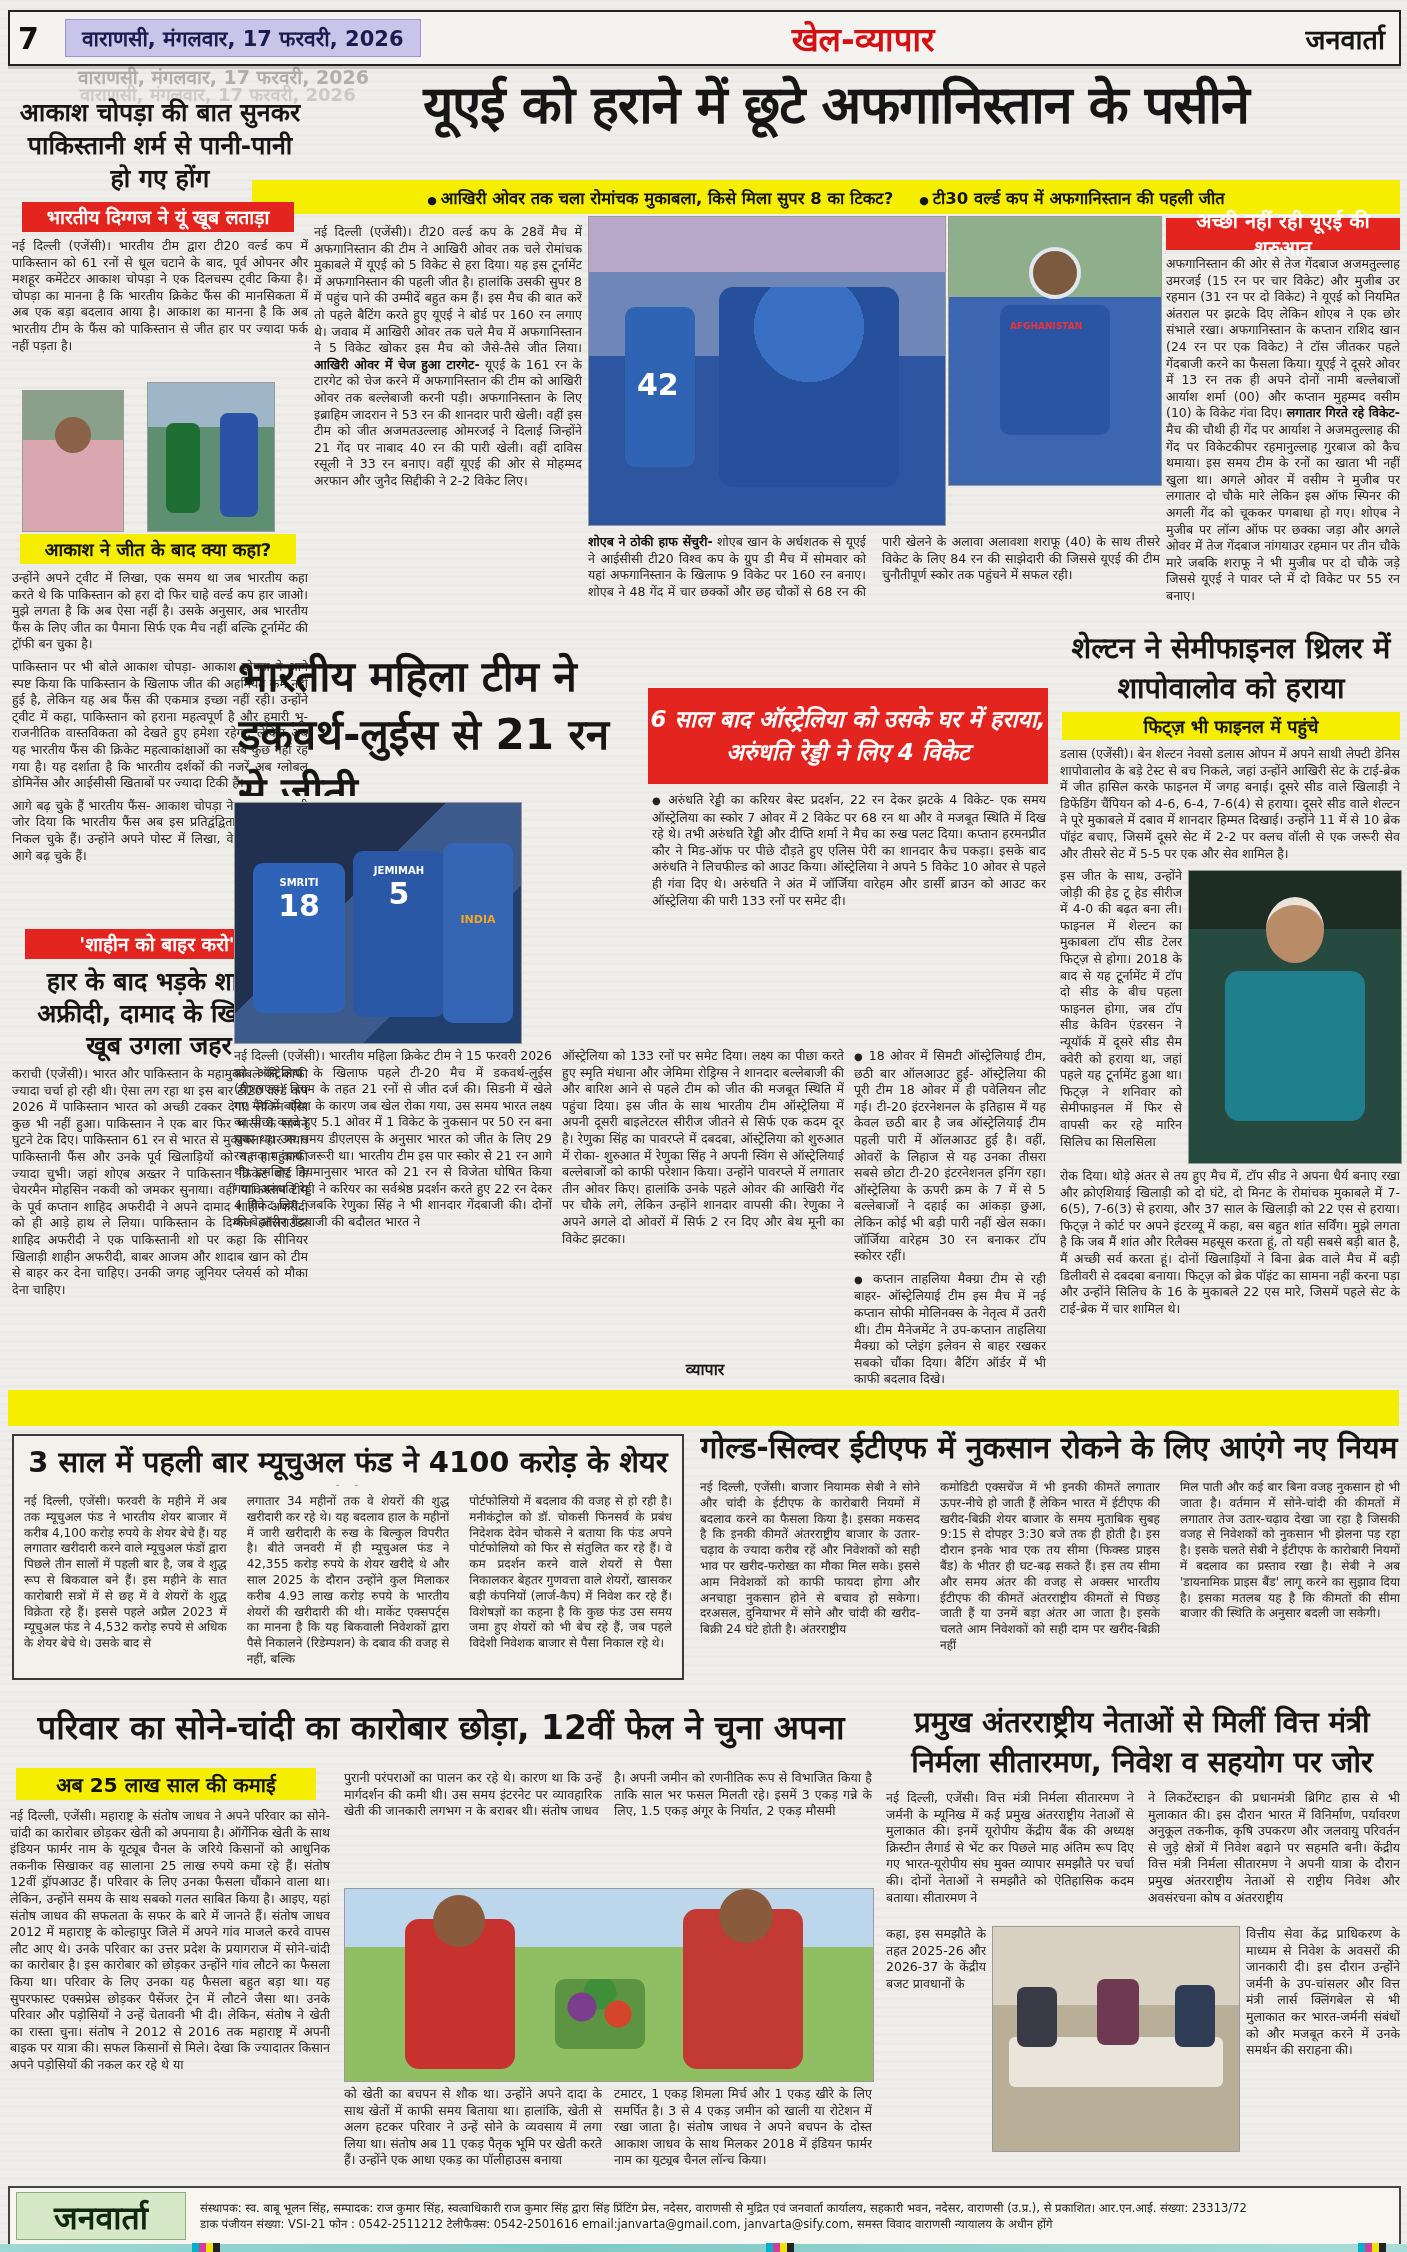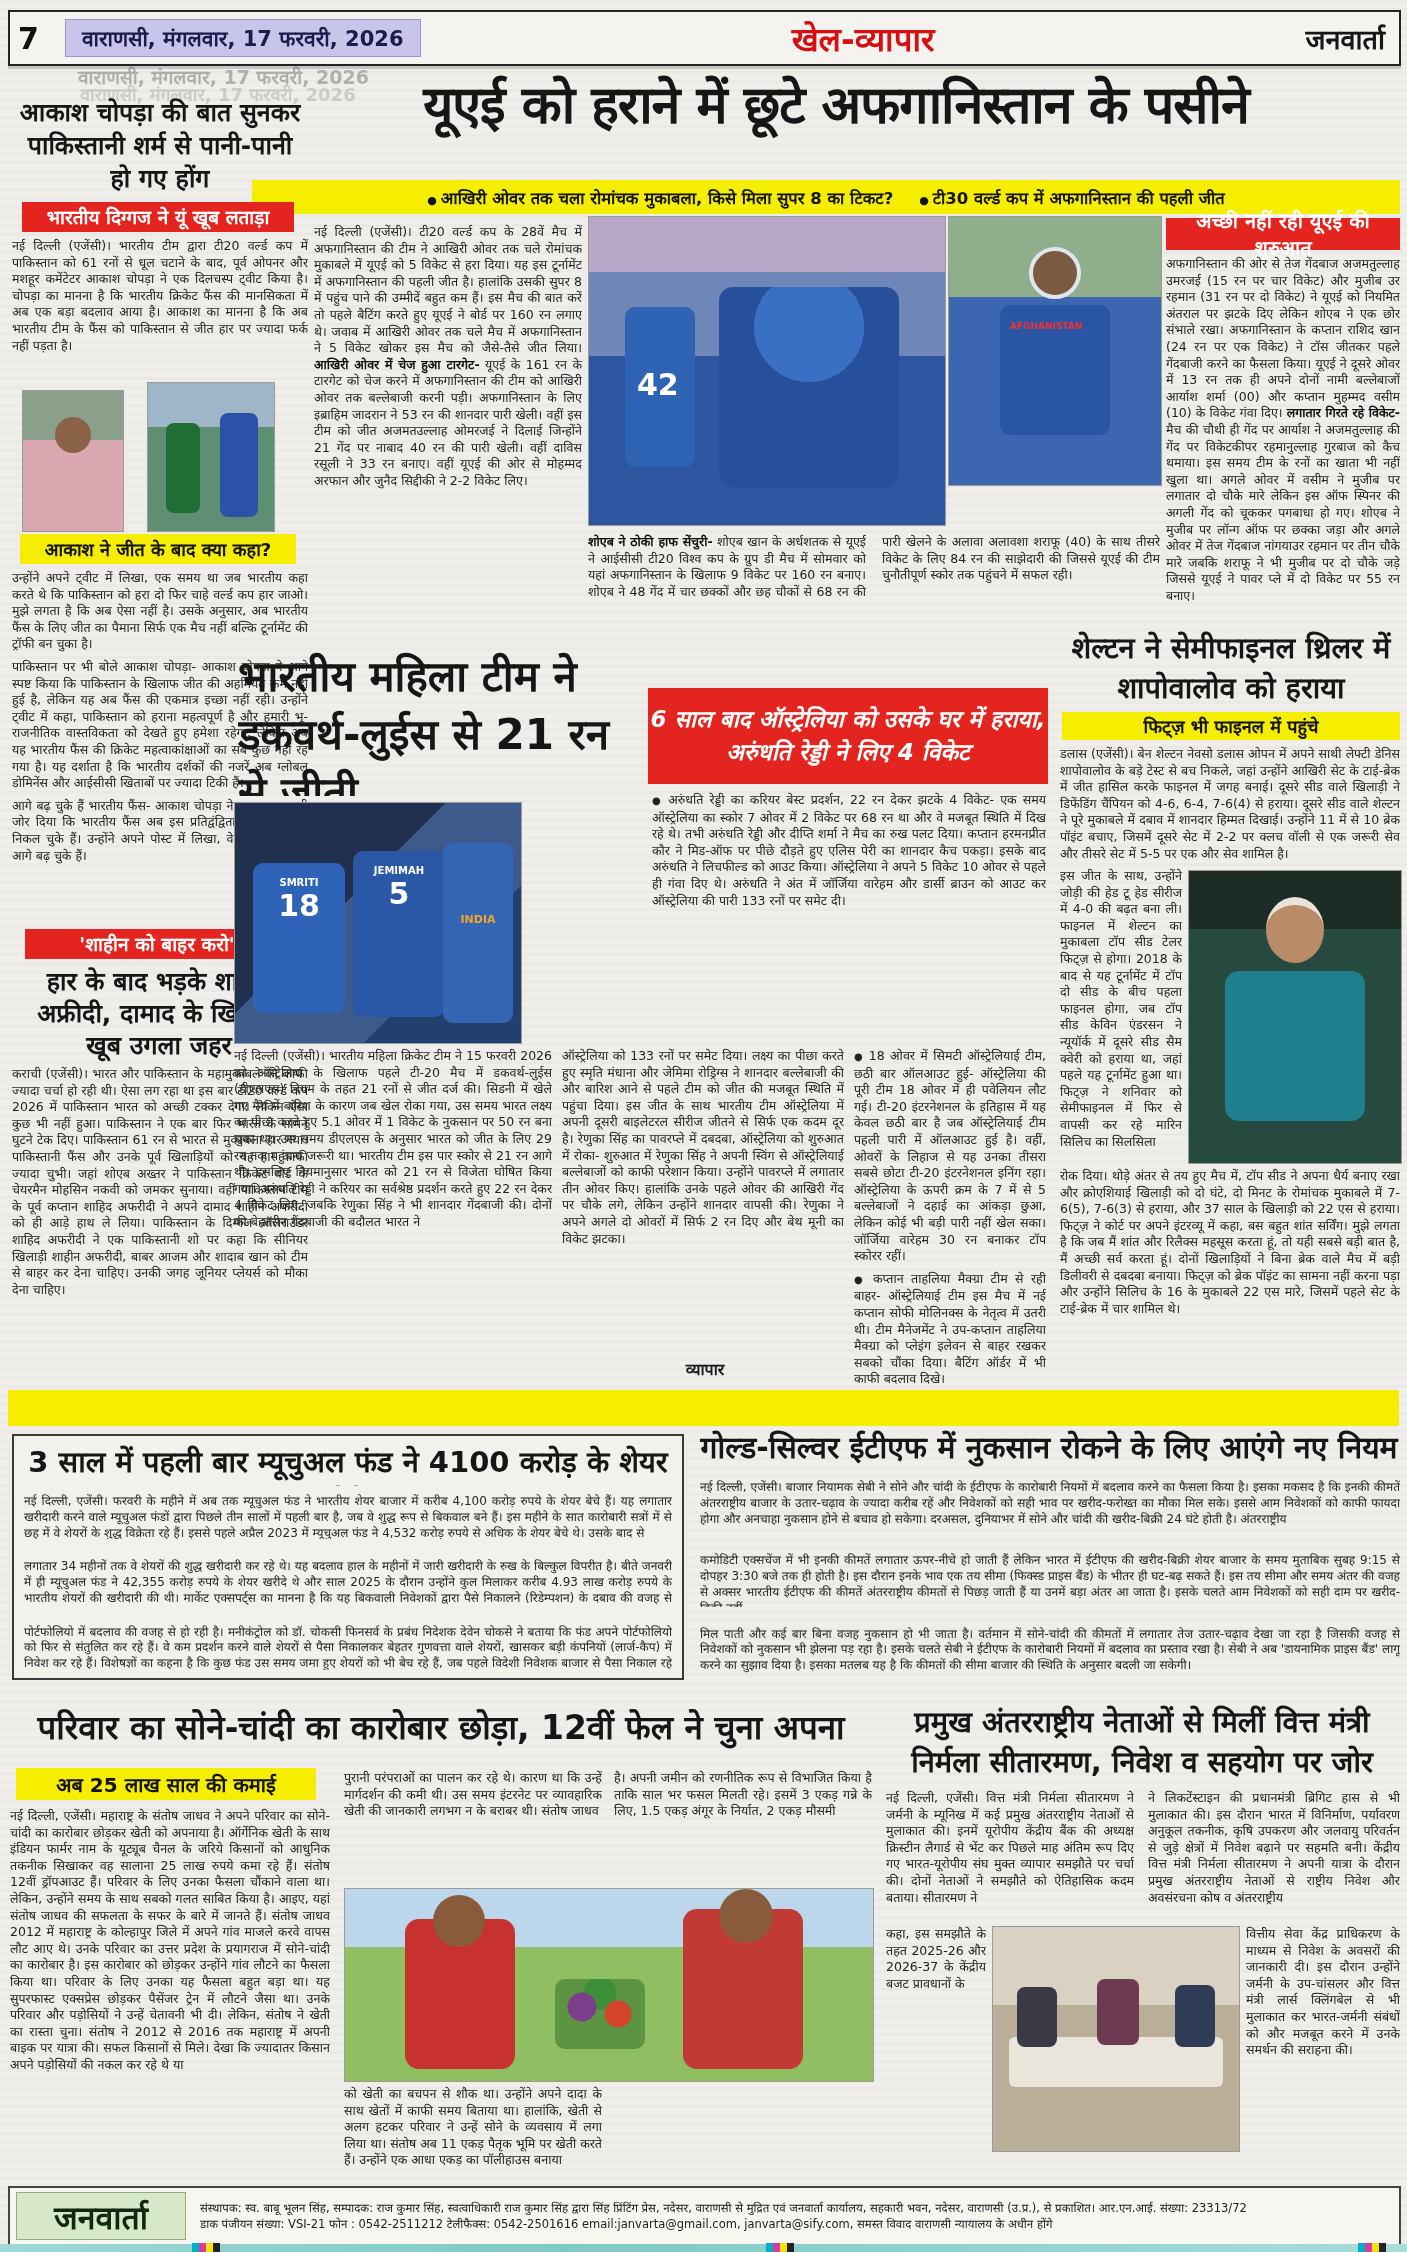--- a/index.html
+++ b/index.html
@@ -7,21 +7,21 @@
   #page{position:relative;width:1407px;height:2252px;background:#efeeea;overflow:hidden;
         background-image:repeating-linear-gradient(0deg,rgba(120,120,120,.04) 0 3px,rgba(255,255,255,0) 3px 9px);}
   .abs{position:absolute;}
   .body-txt{font-size:12.5px;line-height:16.6px;text-align:justify;color:#222;font-weight:500;overflow:hidden;}
   .body-sm{font-size:12px;line-height:15.8px;text-align:justify;color:#262626;font-weight:500;overflow:hidden;}
   .runin{font-weight:800;color:#111;}
   .red-banner{background:#e3241f;color:#fff;font-weight:800;text-align:center;display:flex;align-items:center;justify-content:center;}
   .yellow-head{background:#f6ee00;color:#141414;font-weight:800;text-align:center;display:flex;align-items:center;justify-content:center;}
   .headline{font-weight:800;color:#161616;text-align:center;overflow:hidden;}
   .photo{overflow:hidden;border:1px solid #9a9a96;}
-  .cols3{display:flex;gap:20px;flex-direction:column;}
+  .cols3{display:flex;gap:20px;}
   .cols3 > div{flex:1;}
   .bullet::before{content:"● ";font-size:10px;}
   .tick::before{content:"● ";font-size:11px;}
   .ghost{color:#555;opacity:.4;font-weight:700;}
   .jersey-no{color:#fff;font-weight:800;text-align:center;}
   #masthead{left:8px;top:10px;width:1389px;height:52px;border:2px solid #222;box-shadow:0 3px 0 #2223;background:#f4f3ef;display:flex;align-items:center;}
   #footer-box{left:8px;top:2186px;width:1389px;height:56px;border:2px solid #444;background:#f7f6f1;display:flex;align-items:center;gap:14px;}
   #bottom-strip{left:0;top:2244px;width:1407px;height:8px;background:linear-gradient(90deg,#9fd8d4,#7fc9c4 40%,#a8dcd8);}
   .cmyk{position:absolute;top:2243px;display:flex;}
   .cmyk i{width:7px;height:9px;display:block;}
@@ -153,20 +153,21 @@
   <div class="abs body-txt" style="left:344px;top:1770px;width:258px;height:112px;">पुरानी परंपराओं का पालन कर रहे थे। कारण था कि उन्हें मार्गदर्शन की कमी थी। उस समय इंटरनेट पर व्यावहारिक खेती की जानकारी लगभग न के बराबर थी। संतोष जाधव</div>
   <div class="abs body-txt" style="left:614px;top:1770px;width:258px;height:112px;">है। अपनी जमीन को रणनीतिक रूप से विभाजित किया है ताकि साल भर फसल मिलती रहे। इसमें 3 एकड़ गन्ने के लिए, 1.5 एकड़ अंगूर के निर्यात, 2 एकड़ मौसमी</div>
   <div class="abs photo" style="left:344px;top:1888px;width:528px;height:192px;background:linear-gradient(180deg,#bcd6ec 0 30%,#8fbf62 30% 100%);">
     <div style="position:absolute;left:60px;top:30px;width:110px;height:150px;background:#c8322e;border-radius:14px;"></div>
     <div style="position:absolute;left:88px;top:6px;width:52px;height:52px;border-radius:50%;background:#8a5a3c;"></div>
     <div style="position:absolute;left:210px;top:90px;width:90px;height:70px;background:radial-gradient(circle at 30% 40%,#7a3e8c 0 14px,transparent 15px),radial-gradient(circle at 70% 50%,#d4452c 0 13px,transparent 14px),radial-gradient(circle at 50% 20%,#3f8f3a 0 16px,transparent 17px),#5c9441;border-radius:10px;"></div>
     <div style="position:absolute;right:70px;top:20px;width:120px;height:160px;background:#c23a33;border-radius:14px;"></div>
     <div style="position:absolute;right:100px;top:0;width:54px;height:54px;border-radius:50%;background:#8a5a3c;"></div>
   </div>
   <div class="abs body-txt" style="left:344px;top:2086px;width:258px;height:80px;">को खेती का बचपन से शौक था। उन्होंने अपने दादा के साथ खेतों में काफी समय बिताया था। हालांकि, खेती से अलग हटकर परिवार ने उन्हें सोने के व्यवसाय में लगा लिया था। संतोष अब 11 एकड़ पैतृक भूमि पर खेती करते हैं। उन्होंने एक आधा एकड़ का पॉलीहाउस बनाया</div>
+  <div class="abs body-txt" style="left:614px;top:2086px;width:258px;height:80px;">टमाटर, 1 एकड़ शिमला मिर्च और 1 एकड़ खीरे के लिए समर्पित है। 3 से 4 एकड़ जमीन को खाली या रोटेशन में रखा जाता है। संतोष जाधव ने अपने बचपन के दोस्त आकाश जाधव के साथ मिलकर 2018 में इंडियन फार्मर नाम का यूट्यूब चैनल लॉन्च किया।</div>
 
   <div class="abs headline" style="left:884px;top:1702px;width:516px;height:80px;font-size:29px;line-height:40px;">प्रमुख अंतरराष्ट्रीय नेताओं से मिलीं वित्त मंत्री निर्मला सीतारमण, निवेश व सहयोग पर जोर</div>
   <div class="abs body-txt" style="left:886px;top:1790px;width:248px;height:130px;">नई दिल्ली, एजेंसी। वित्त मंत्री निर्मला सीतारमण ने जर्मनी के म्यूनिख में कई प्रमुख अंतरराष्ट्रीय नेताओं से मुलाकात की। इनमें यूरोपीय केंद्रीय बैंक की अध्यक्ष क्रिस्टीन लैगार्ड से भेंट कर पिछले माह अंतिम रूप दिए गए भारत-यूरोपीय संघ मुक्त व्यापार समझौते पर चर्चा की। दोनों नेताओं ने समझौते को ऐतिहासिक कदम बताया। सीतारमण ने</div>
   <div class="abs body-txt" style="left:1148px;top:1790px;width:252px;height:130px;">ने लिकटेंस्टाइन की प्रधानमंत्री ब्रिगिट हास से भी मुलाकात की। इस दौरान भारत में विनिर्माण, पर्यावरण अनुकूल तकनीक, कृषि उपकरण और जलवायु परिवर्तन से जुड़े क्षेत्रों में निवेश बढ़ाने पर सहमति बनी। केंद्रीय वित्त मंत्री निर्मला सीतारमण ने अपनी यात्रा के दौरान प्रमुख अंतरराष्ट्रीय नेताओं से राष्ट्रीय निवेश और अवसंरचना कोष व अंतरराष्ट्रीय</div>
   <div class="abs body-txt" style="left:886px;top:1926px;width:100px;height:224px;">कहा, इस समझौते के तहत 2025-26 और 2026-37 के केंद्रीय बजट प्रावधानों के</div>
   <div class="abs photo" style="left:992px;top:1926px;width:246px;height:224px;background:linear-gradient(180deg,#d9d2c2 0 35%,#b9ae98 35% 100%);">
     <div style="position:absolute;left:16px;top:110px;width:214px;height:50px;background:#e9e5da;border-radius:6px;"></div>
     <div style="position:absolute;left:24px;top:60px;width:40px;height:60px;background:#3a3a46;border-radius:8px;"></div>
     <div style="position:absolute;left:104px;top:52px;width:42px;height:66px;background:#6e3a52;border-radius:8px;"></div>
     <div style="position:absolute;right:24px;top:58px;width:40px;height:62px;background:#2e3c55;border-radius:8px;"></div>

